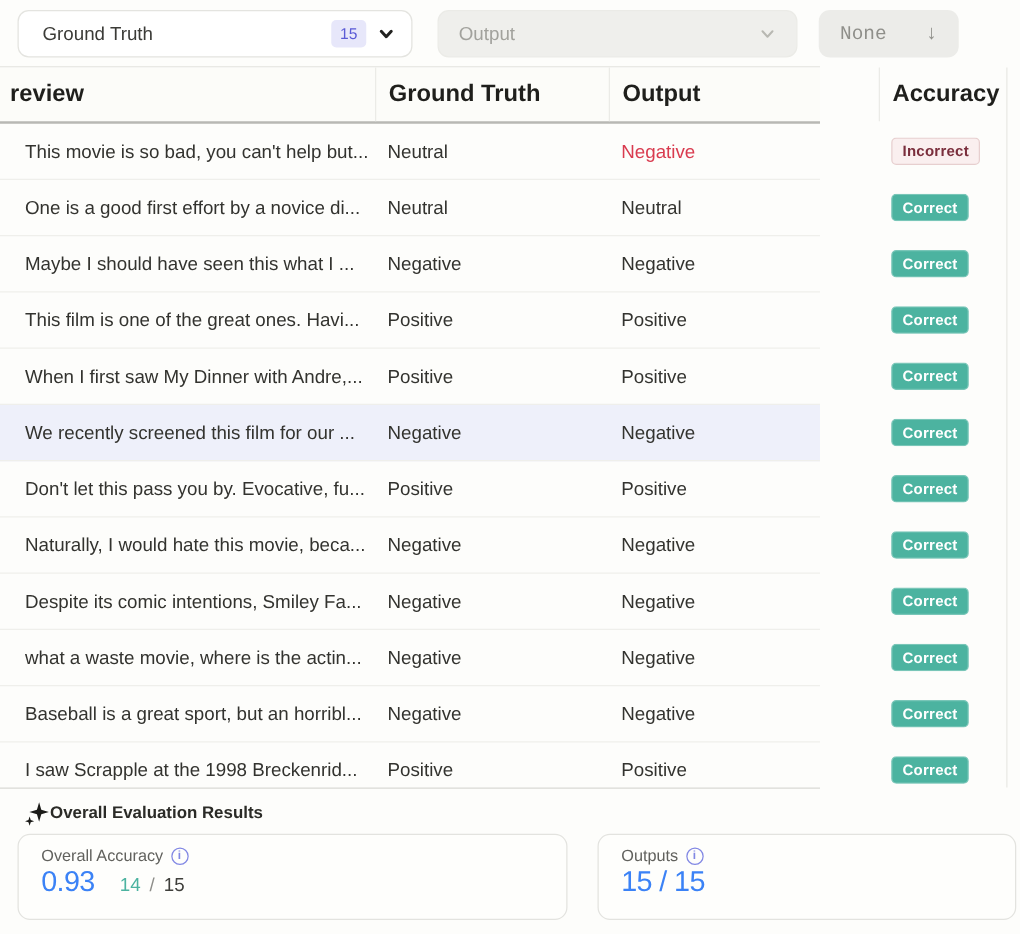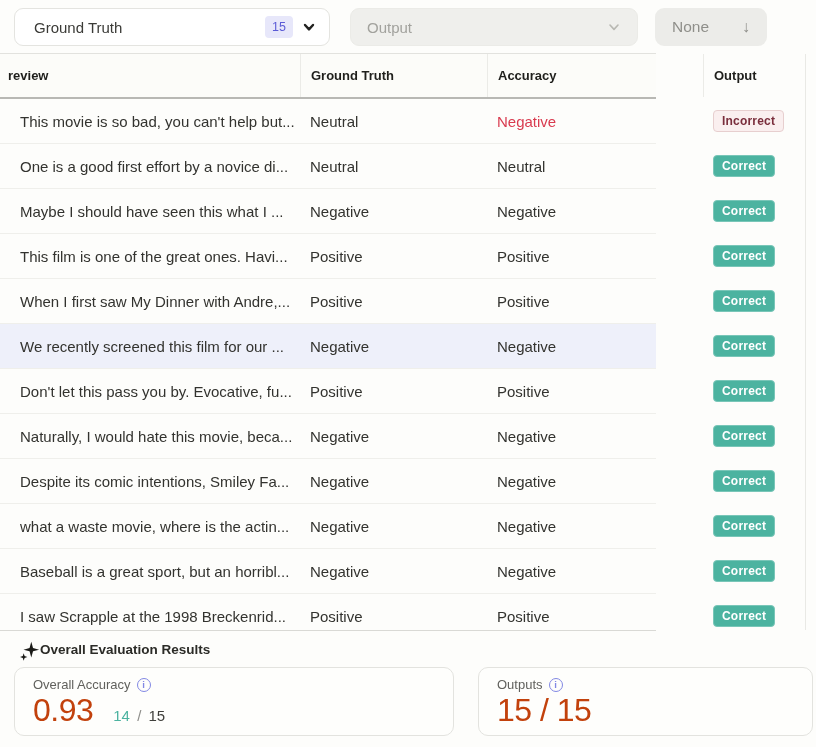--- a/index.html
+++ b/index.html
@@ -40,35 +40,35 @@
     left: 350px; width: 288px;
     background: #EFEFEC; border: 1px solid #EBEBE7;
     padding: 0 16px;
     color: #A2A29D;
   }
   .select-gray .chevron { margin-left: auto; }
   .sort-button {
     left: 655px; width: 112px;
     background: #ECECE9; border: none;
     color: #8F8F8A; justify-content: space-between;
-    padding: 0 17px; font-size: 15.5px;
+    padding: 0 17px; font-size: 15.5px; font-family: Liberation Mono, monospace;
   }
   .sort-arrow { font-size: 16px; color: #8F8F8A; }
 
   
   .table { position: absolute; top: 54px; left: 0; right: 0; bottom: 0; }
   .grid-row {
     display: grid;
     grid-template-columns: 300px 187px 216px 113px;
     height: 45px; align-items: center;
   }
   .thead {
     background: #FCFCF9;
     border-bottom: 2px solid #B8B8B4;
-    font-weight: 600; font-size: 13px; color: #1F1F1C;
+    font-weight: 600; font-size: 19px; color: #1F1F1C;
     height: 45px;
   }
   .hcell { padding-left: 10px; height: 100%; display: flex; align-items: center; }
   .hcell:first-child { padding-left: 8px; }
   .hcell + .hcell { border-left: 1px solid #EBEBE7; }
 
   .row { border-bottom: 1px solid #EFEFEB; font-size: 15px; background: transparent; cursor: pointer; }
   .row.highlighted { background: var(--highlight-row, #EEF0FA); }
   .cell { padding-left: 10px; white-space: nowrap; overflow: hidden; color: #33332F; }
   .cell:first-child { padding-left: 20px; }
@@ -120,21 +120,21 @@
   .info-icon {
     width: 14px; height: 14px; border-radius: 50%;
     border: 1.4px solid var(--info-icon, #8288E4);
     color: var(--info-icon, #8288E4);
     font-size: 9.5px; font-weight: 700; font-style: normal;
     display: inline-flex; align-items: center; justify-content: center;
     cursor: pointer;
   }
   .card-value-row { display: flex; align-items: baseline; margin-top: 1px; }
   .big-value {
-    font-size: 32px; color: #c2410c; letter-spacing: -0.5px; line-height: 1.1;
+    font-size: 23px; color: #3b82f6; letter-spacing: -0.5px; line-height: 1.1;
   }
   .fraction { font-size: 15px; margin-left: 20px; }
   .fraction .num { color: var(--accent-teal, #44A796); }
   .fraction .sep { color: #8E8E8A; margin: 0 3px; }
   .fraction .den { color: #3F3F3B; }
 </style>
 </head>
 <body>
 
 <div class="app">
@@ -162,22 +162,22 @@
     <button class="sort-button">
       <span>None</span>
       <span class="sort-arrow">↓</span>
     </button>
   </div>
 
   <div class="table">
     <div class="grid-row thead">
       <div class="hcell">review</div>
       <div class="hcell">Ground Truth</div>
+      <div class="hcell">Output</div>
       <div class="hcell">Accuracy</div>
-      <div class="hcell">Output</div>
     </div>
     <div>
   <div class="grid-row row">
     <div class="cell">This movie is so bad, you can't help but...</div>
     <div class="cell">Neutral</div>
     <div class="cell output-red">Negative</div>
     <div class="cell">
       <span class="badge badge-incorrect">Incorrect</span>
     </div>
   </div>

